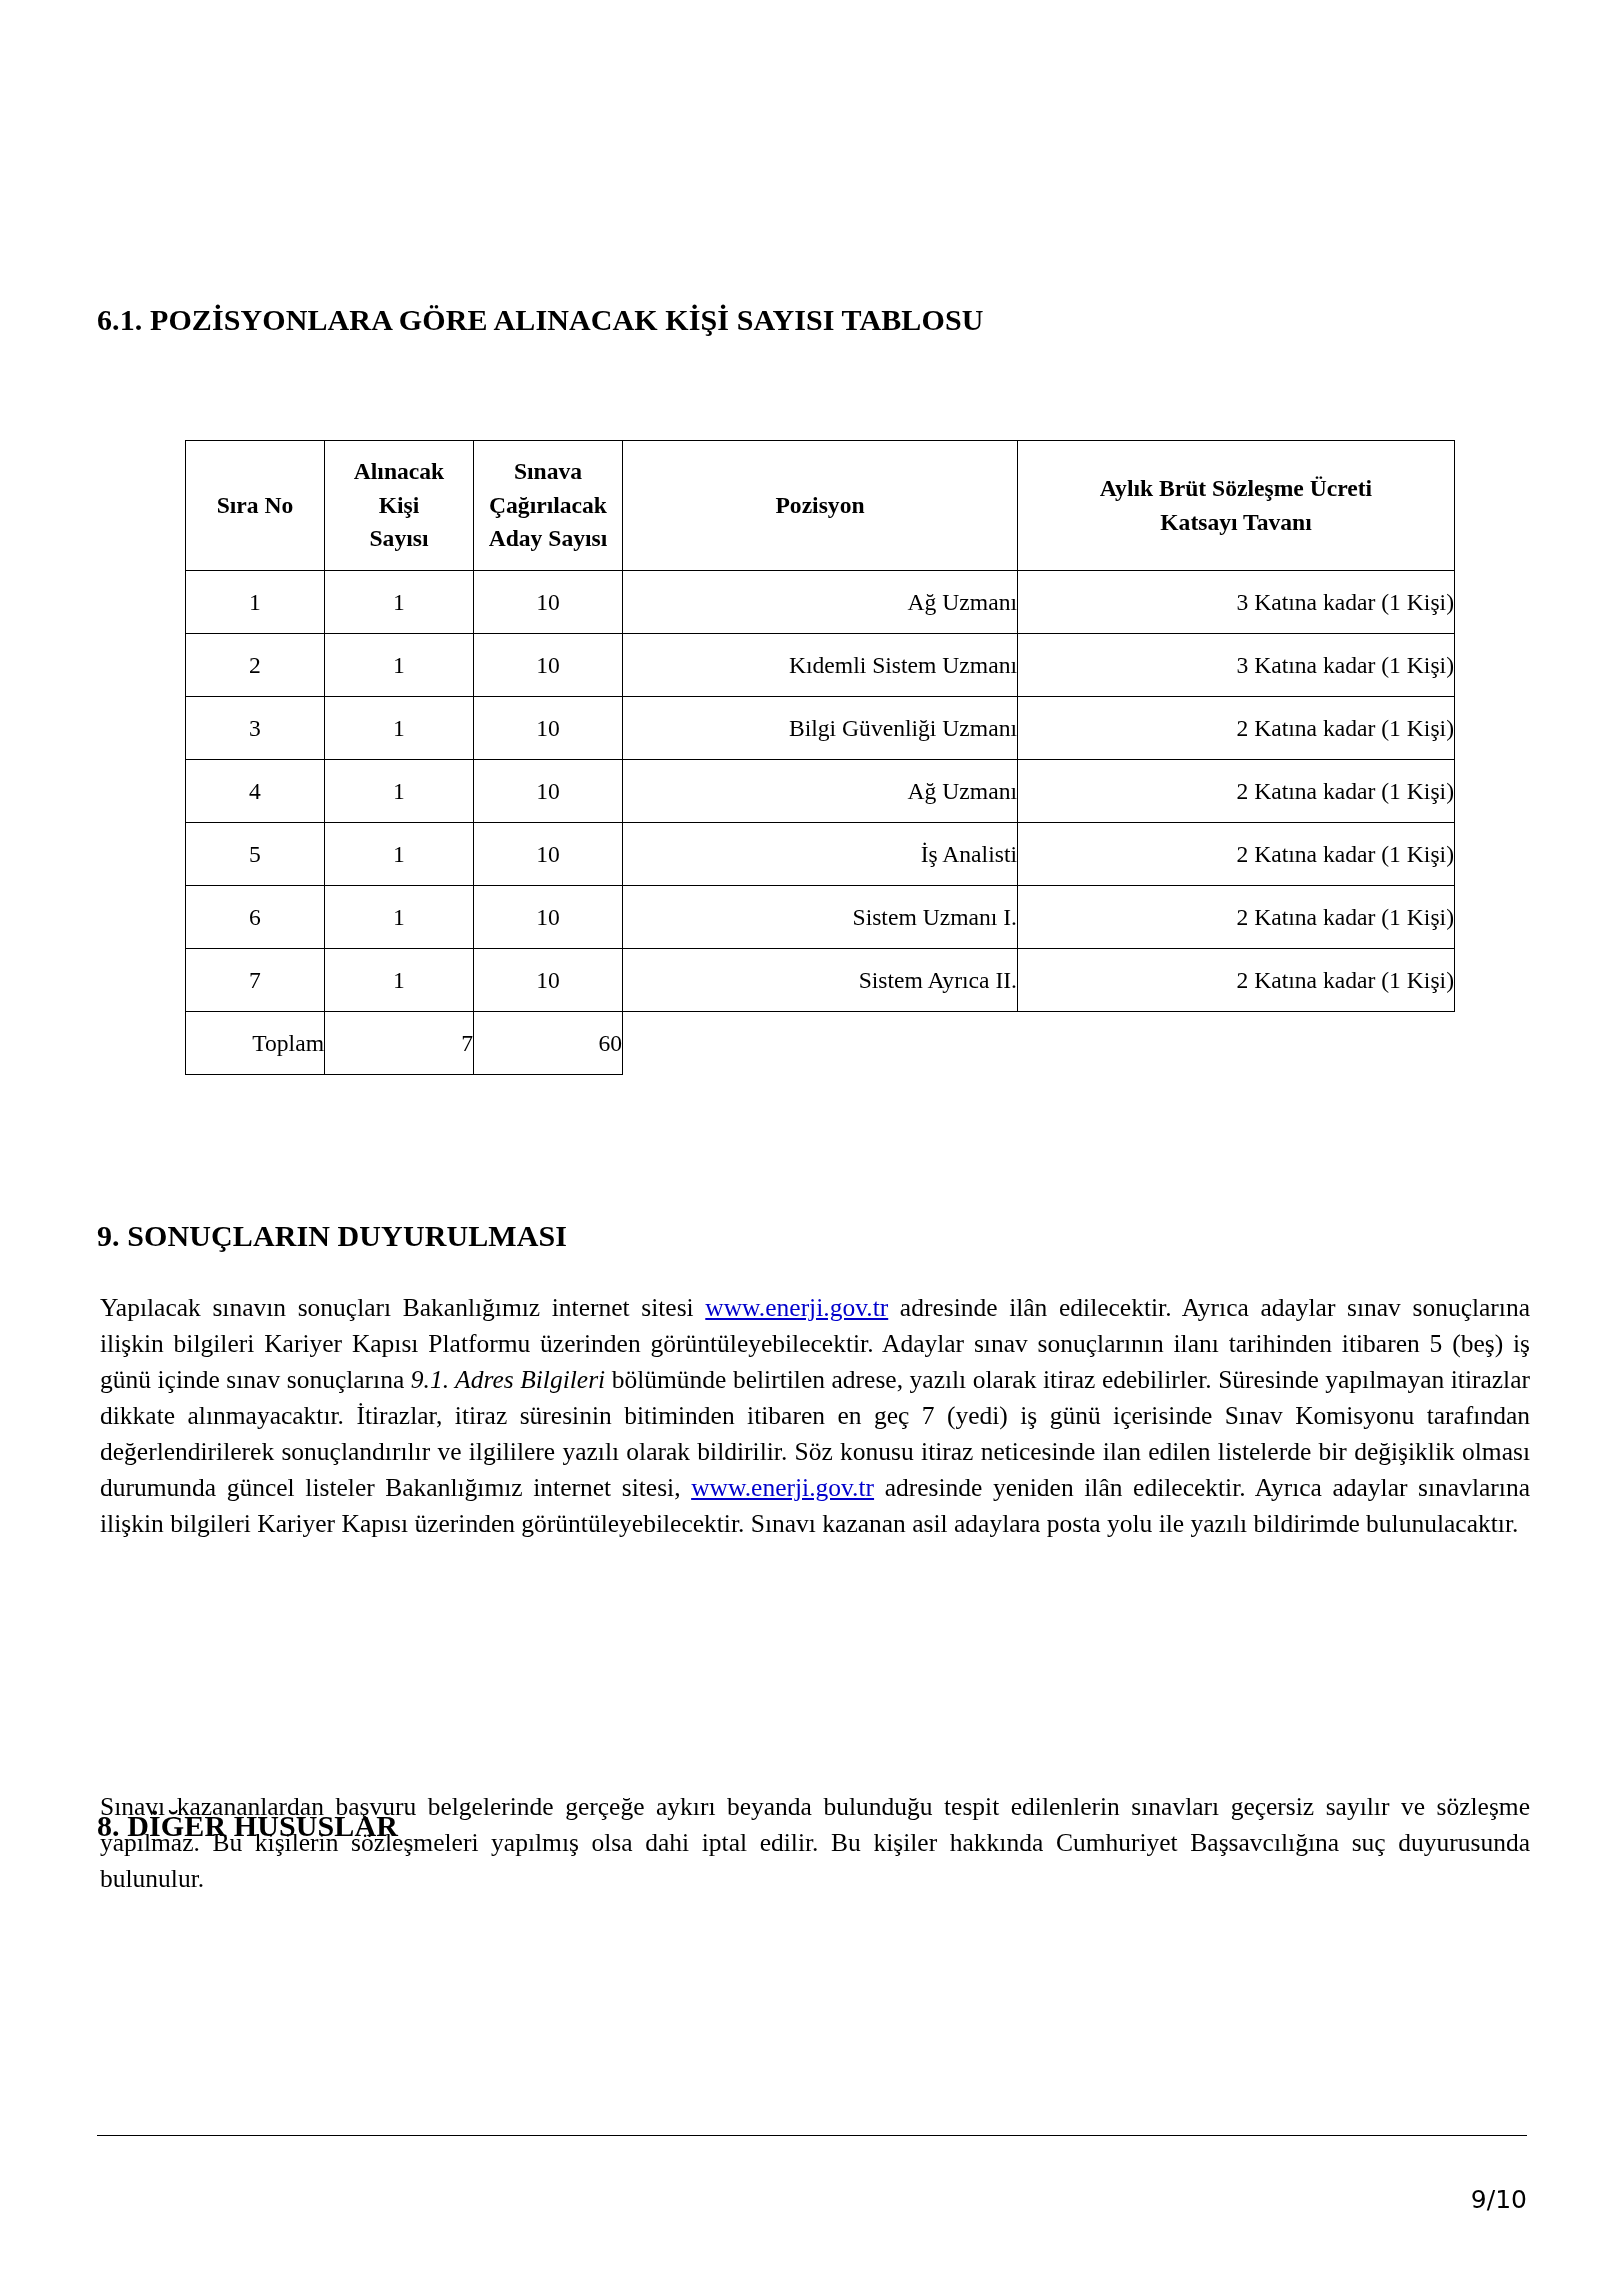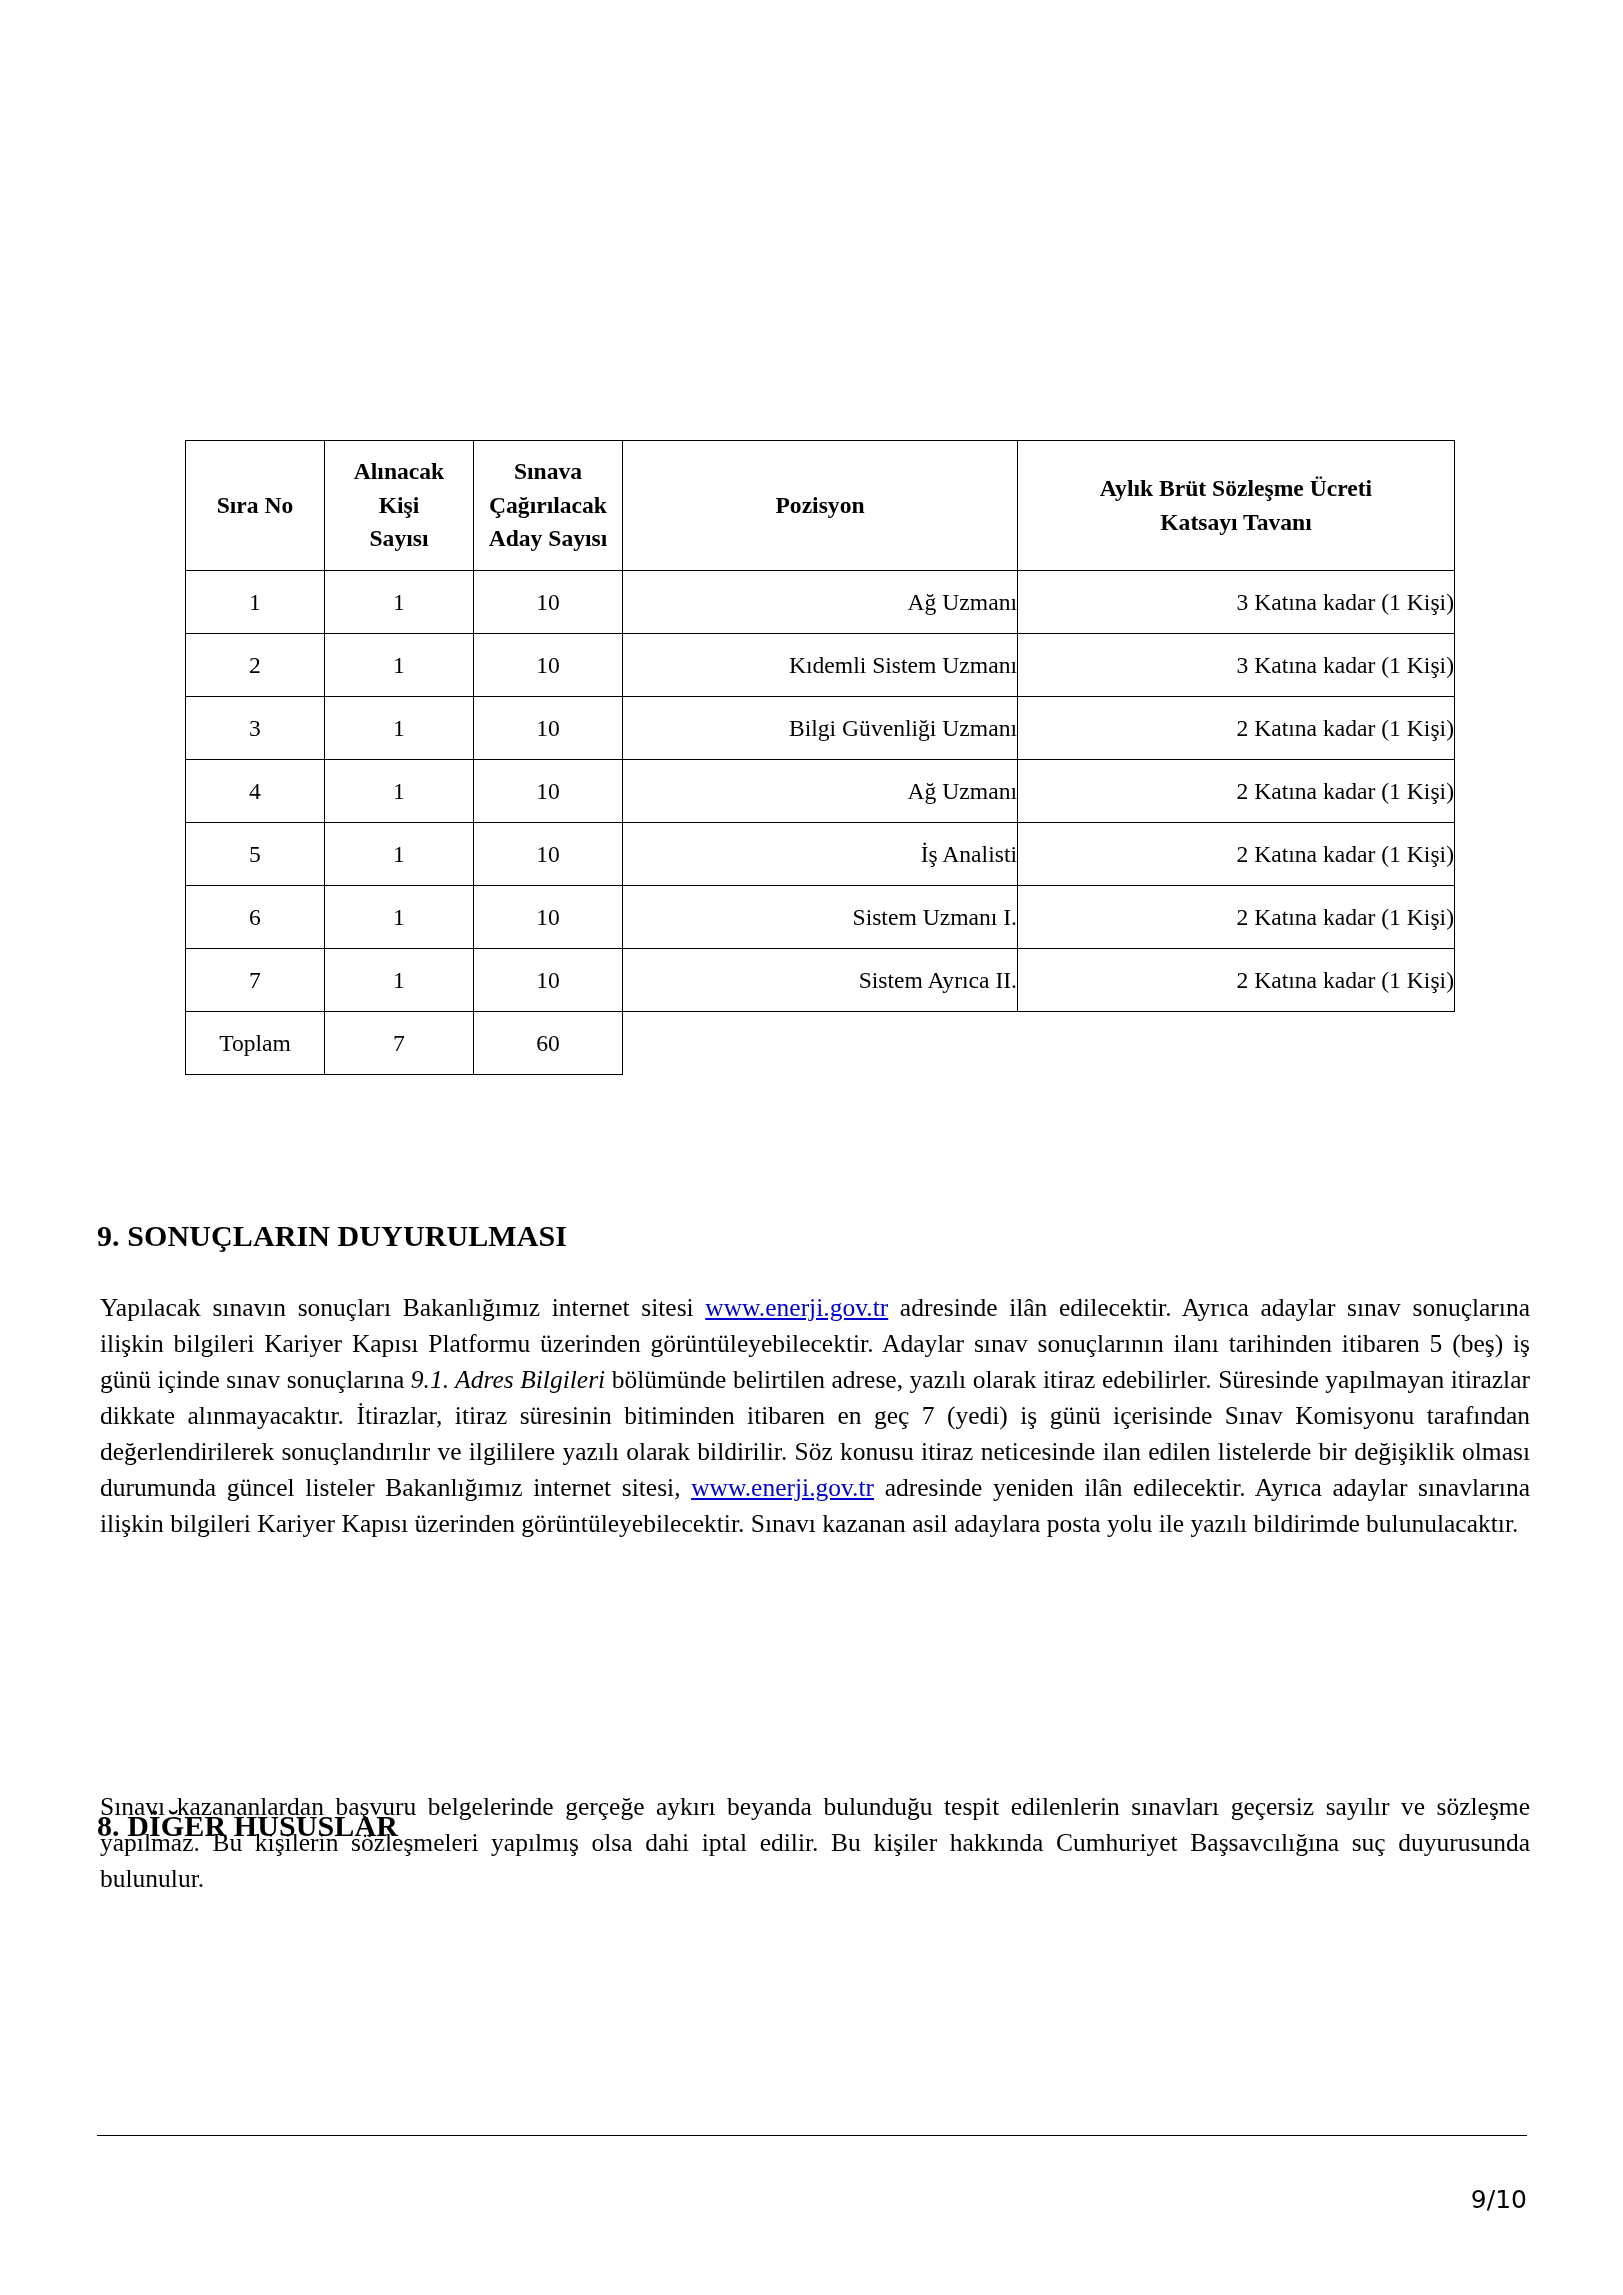--- a/index.html
+++ b/index.html
@@ -78,20 +78,21 @@
   td.num {
     text-align: center;
   }
   td.txt {
     text-align: right;
     padding-left: 14.4px;
   }
   tr.total-row td {
     font-weight: bold;
     height: 64px;
+    text-align: right;
   }
   tr.total-row td.blank {
     border: none;
   }
   td.total-label {
     text-align: center;
   }
 
   
   p.body-text {
@@ -133,20 +134,21 @@
     font-family: "DejaVu Sans", "Liberation Sans", sans-serif;
     font-size: 25px;
     margin-top: 33px;
   }
 </style>
 </head>
 <body>
 
 <div class="page">
 
+  <h1 class="section-heading heading-61">6.1. POZİSYONLARA GÖRE ALINACAK KİŞİ SAYISI TABLOSU</h1>
 
   <div class="table-wrap">
     <table class="pos-table">
       <colgroup>
         <col class="c1">
           <col class="c2">
           <col class="c3">
           <col class="c4">
           <col class="c5">
       </colgroup>

